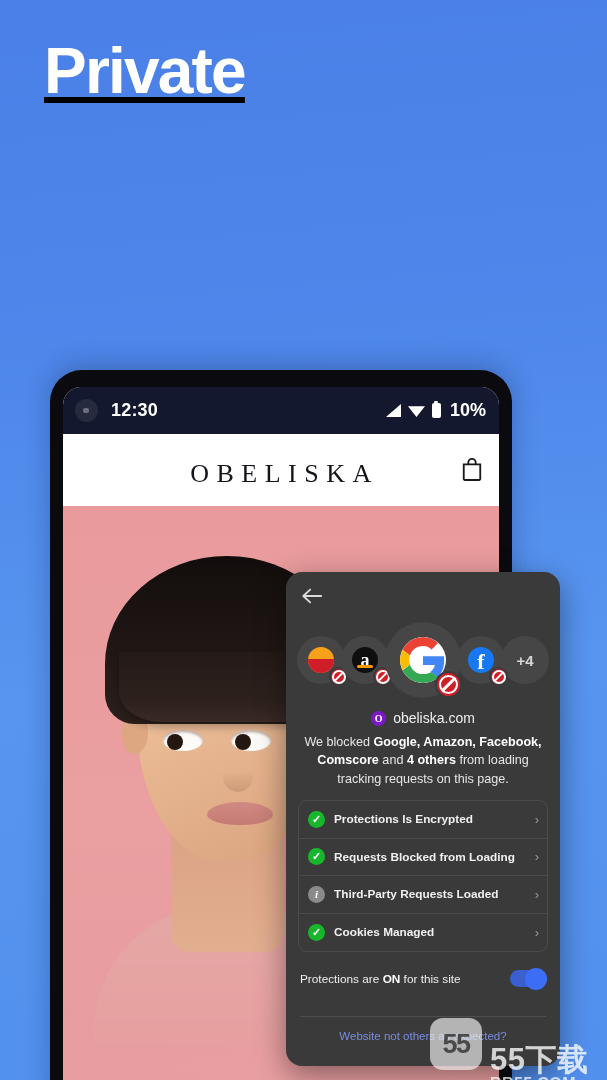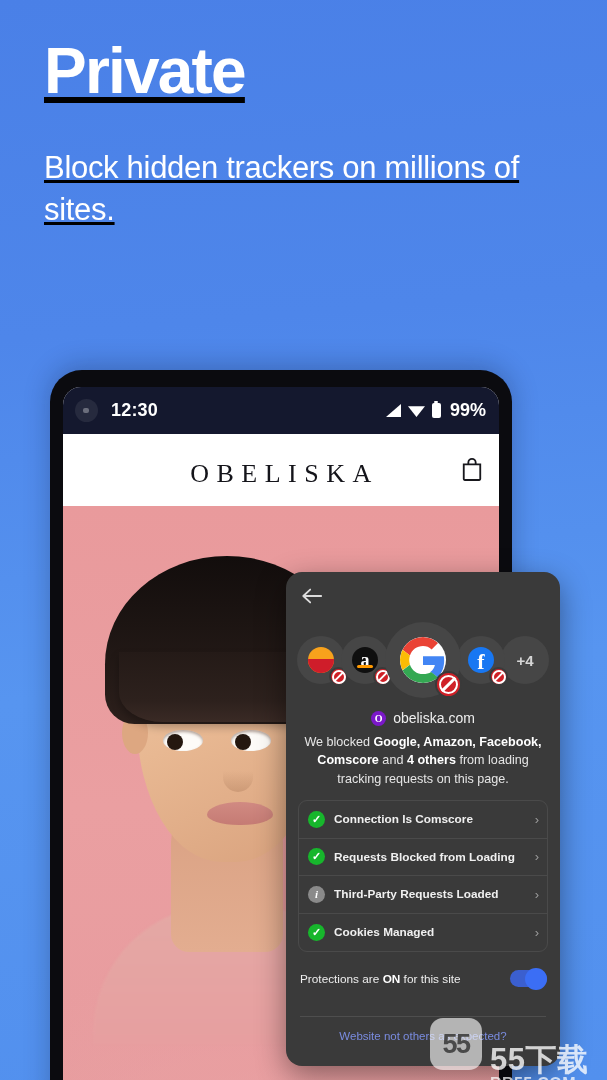--- a/index.html
+++ b/index.html
@@ -323,34 +323,33 @@
   .wm-main { font-size:31px; font-weight:bold; color:rgba(255,255,255,0.78); letter-spacing:0.5px;margin-top:48px; }
   .wm-sub { font-size:16px; font-weight:bold; color:rgba(255,255,255,0.72); letter-spacing:0.4px; }
 </style>
 </head>
 <body>
 
 <div class="hero">
   <h1>
     <span>Private</span>
   </h1>
-  <p>Block hidden trackers on millions of sites.</p>
 </div>
 
 <div class="phone">
   <div class="screen">
 
     <div class="statusbar">
       <div class="notif-dot"></div>
       <div class="clock">12:30</div>
       <div class="sb-right">
         <div class="ico-signal"></div>
         <div class="ico-wifi"></div>
         <div class="ico-batt"></div>
-        <div class="batt-pct">99%</div>
+        <div class="batt-pct">10%</div>
       </div>
     </div>
 
     <div class="site-header">
       <div class="site-logo">OBELISKA</div>
       <svg class="bag-icon" viewBox="0 0 24 26">
         <path d="M3 8 h18 v16 a1 1 0 0 1 -1 1 H4 a1 1 0 0 1 -1 -1 Z" fill="none" stroke="#18181d" stroke-width="2"></path>
         <path d="M8 8 V6 a4 4 0 0 1 8 0 V8" fill="none" stroke="#18181d" stroke-width="2"></path>
       </svg>
     </div>
@@ -421,21 +420,21 @@
   </div>
 
   <div class="blurb">
     <span>We blocked </span><b>Google, Amazon, Facebook, Comscore</b><span> and </span><b>4 others</b><span> from loading tracking requests on this page.</span>
   </div>
 
   <div class="rows">
 
     <div class="row">
       <div class="statusicon ok">✓</div>
-      <div class="row-label">Connection Is Comscore</div>
+      <div class="row-label">Protections Is Encrypted</div>
       <div class="chev">›</div>
     </div>
 
     <div class="row">
       <div class="statusicon ok">✓</div>
       <div class="row-label">Requests Blocked from Loading</div>
       <div class="chev">›</div>
     </div>
 
     <div class="row">

